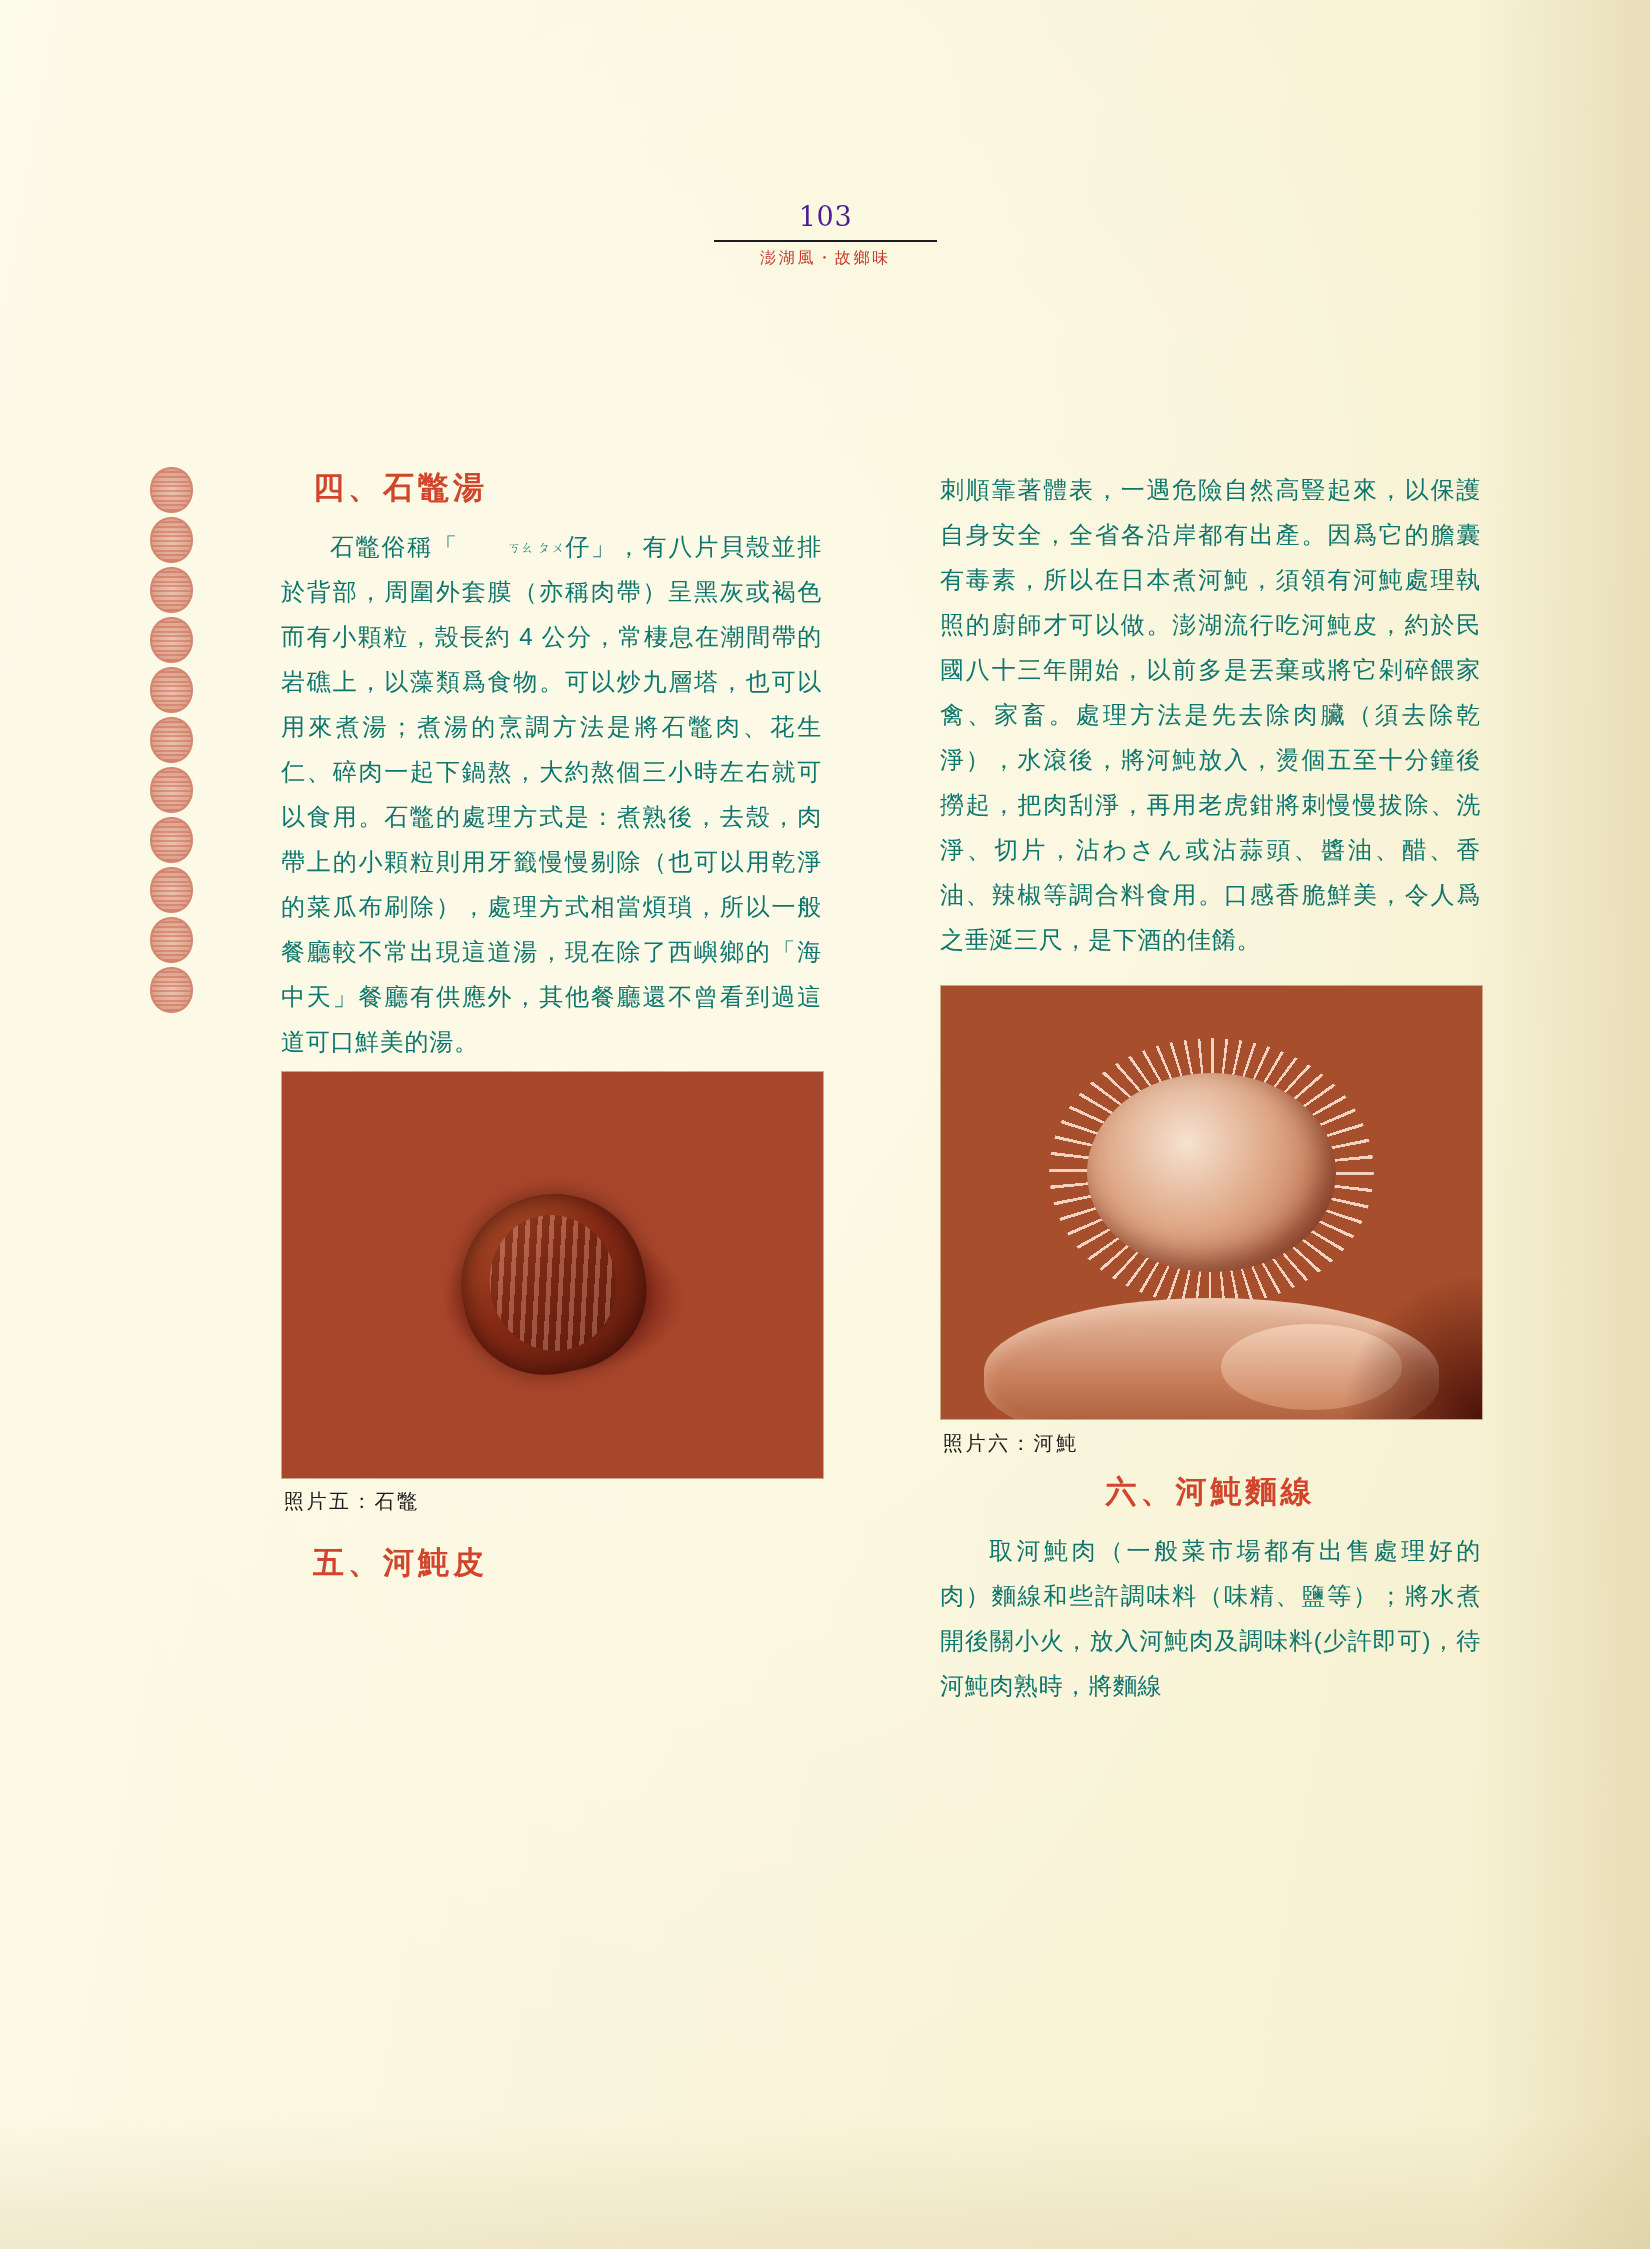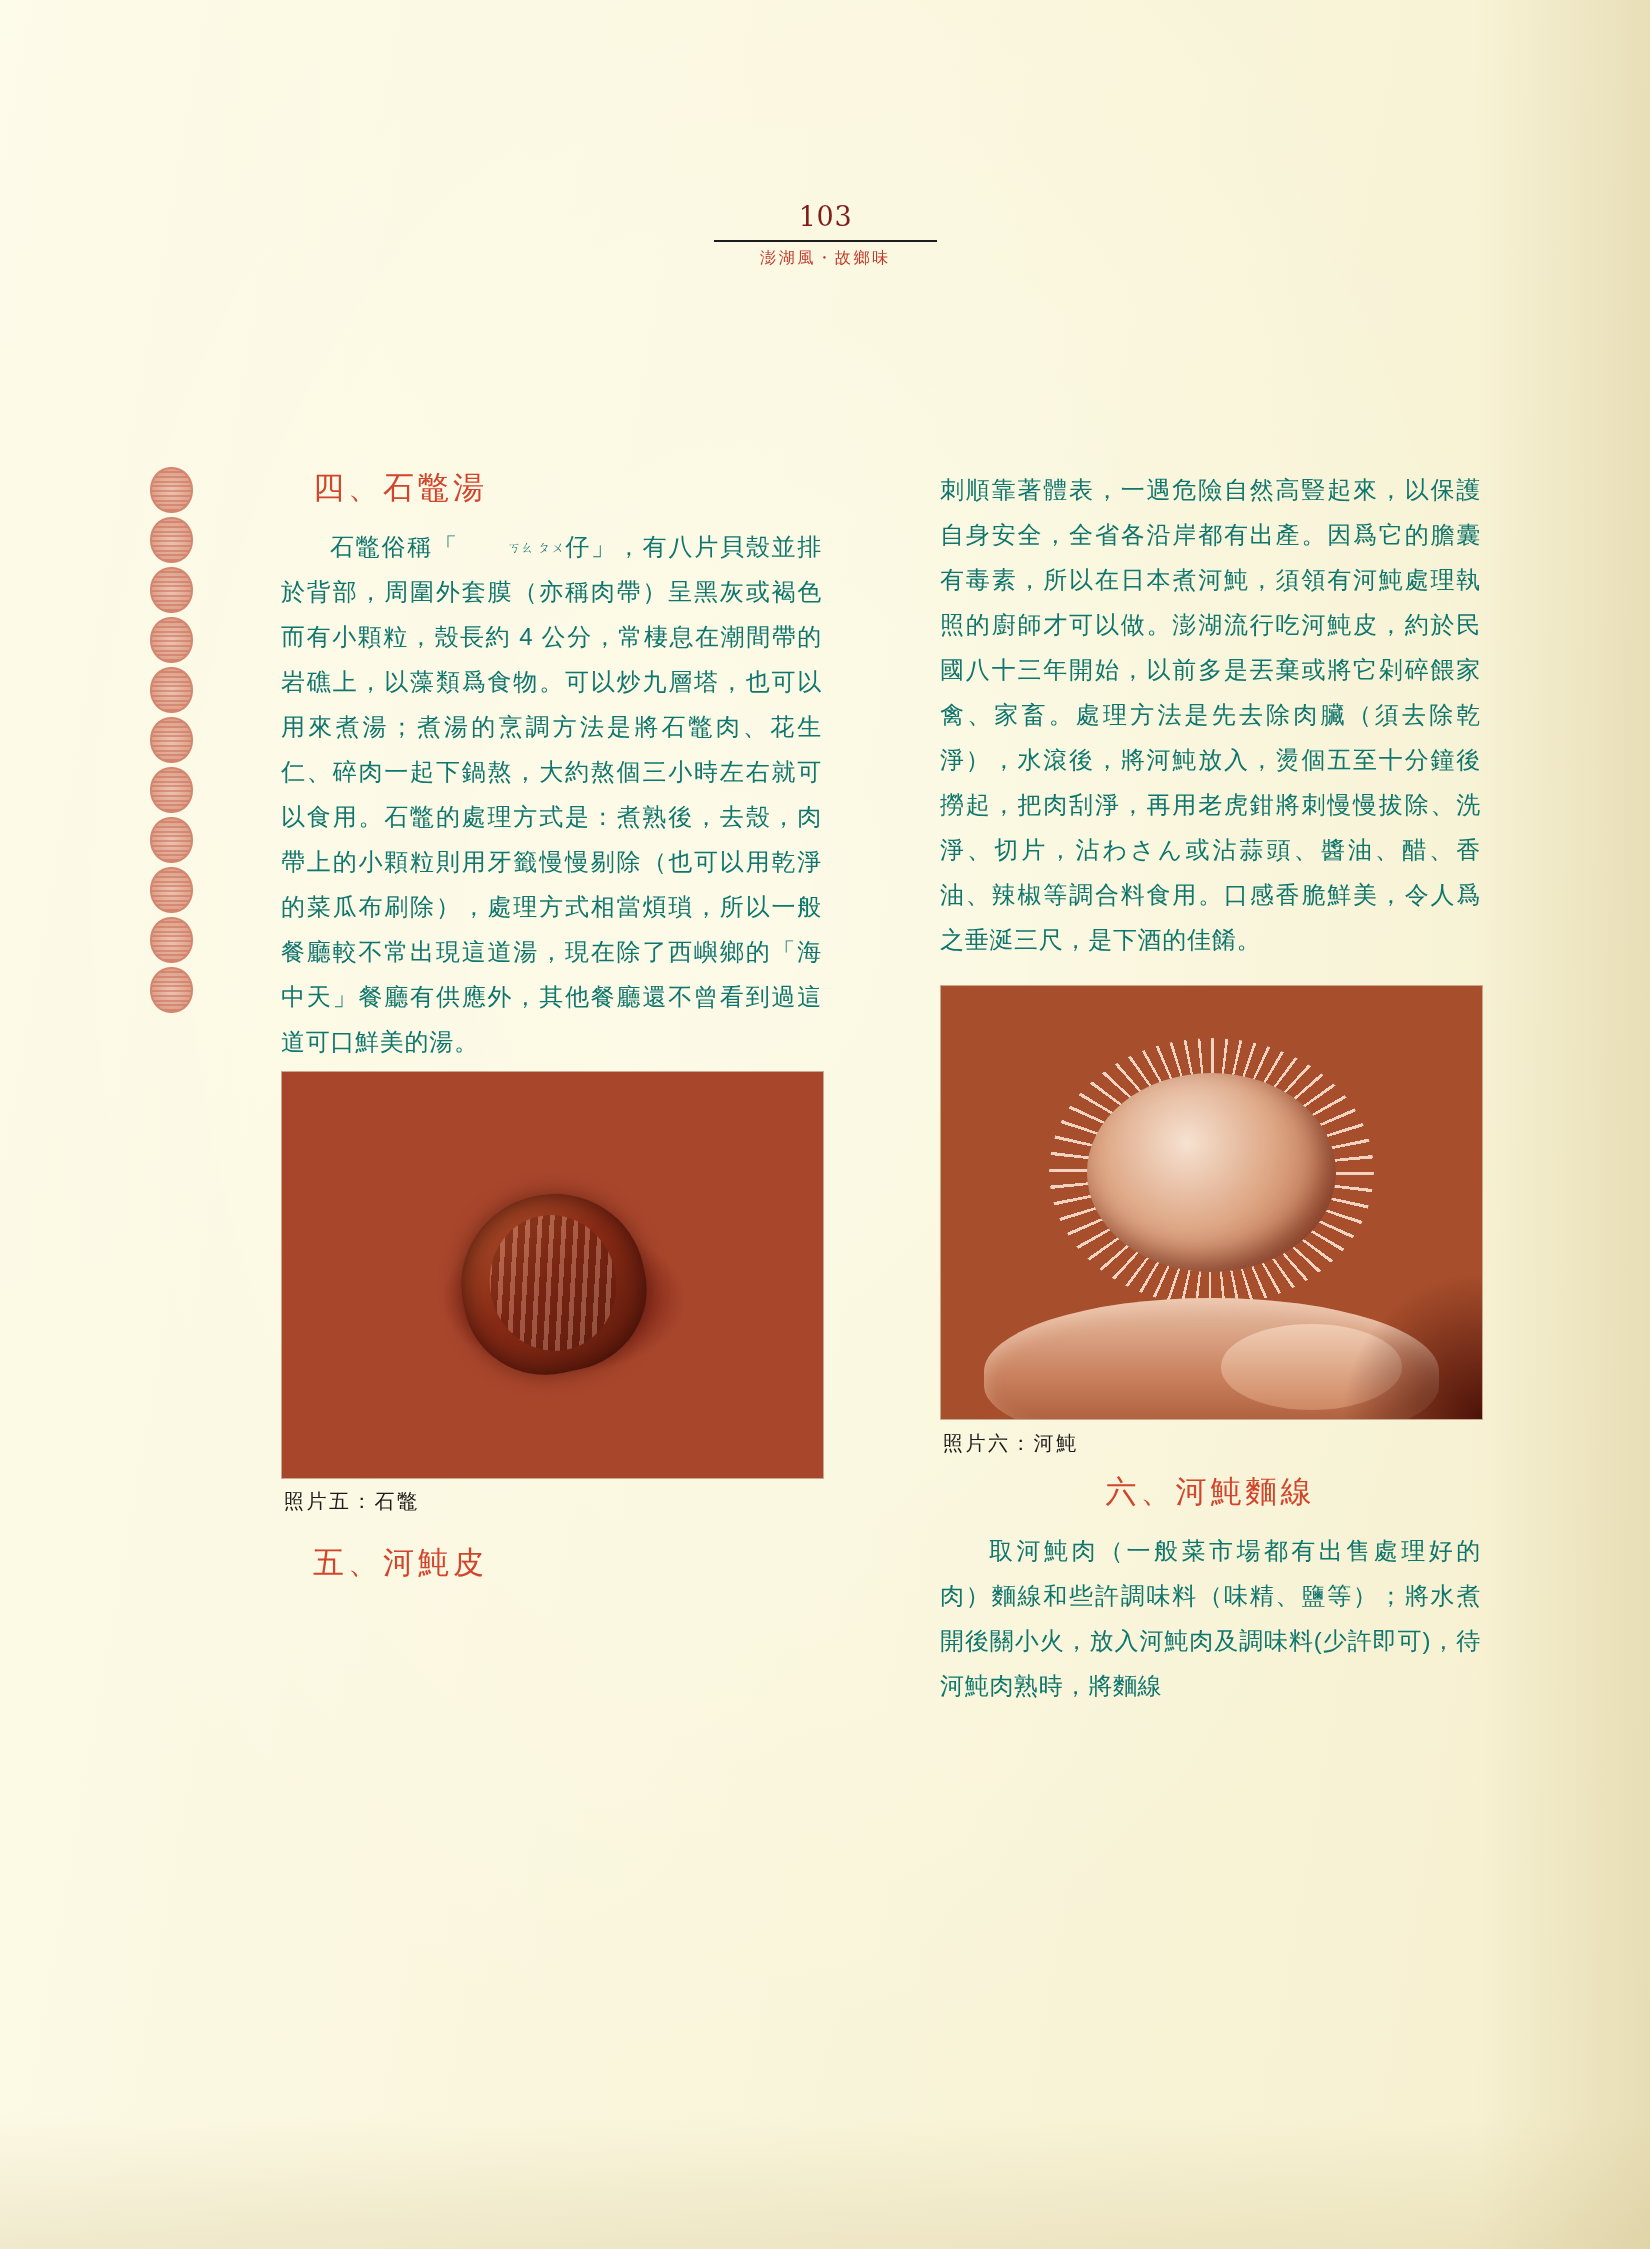--- a/index.html
+++ b/index.html
@@ -44,21 +44,21 @@
   
   .header {
     position: absolute;
     left: 0;
     top: 203px;
     width: 100%;
     text-align: center;
   }
   .page-number {
     font-size: 27px;
-    color: #7f1d1d;
+    color: #4c1d95;
     letter-spacing: 0.7px;
     line-height: 1;
     margin-bottom: 9.5px;
     font-family: "DejaVu Serif", "Liberation Serif", serif;
   }
   .header-rule {
     width: 223px;
     height: 2px;
     background: #1d1d1d;
     margin: 0 auto 6.8px auto;
@@ -94,21 +94,21 @@
     position: absolute;
     top: 467px;
     width: 541px;
   }
   .col-left  { left: 281px; }
   .col-right { left: 940px; }
 
   h2.section-title {
     color: #d1452c;
     font-size: 31px;
-    font-weight: normal;
+    font-weight: bold;
     letter-spacing: 4px;
     margin: 0 0 15px 0;
     text-align: center;
     font-family: "DejaVu Serif", "Liberation Serif", serif;
   }
   h2.section-title.left-indent { text-align: left; padding-left: 32px; }
 
   p.body {
     font-size: 24px;
     line-height: 45px;

